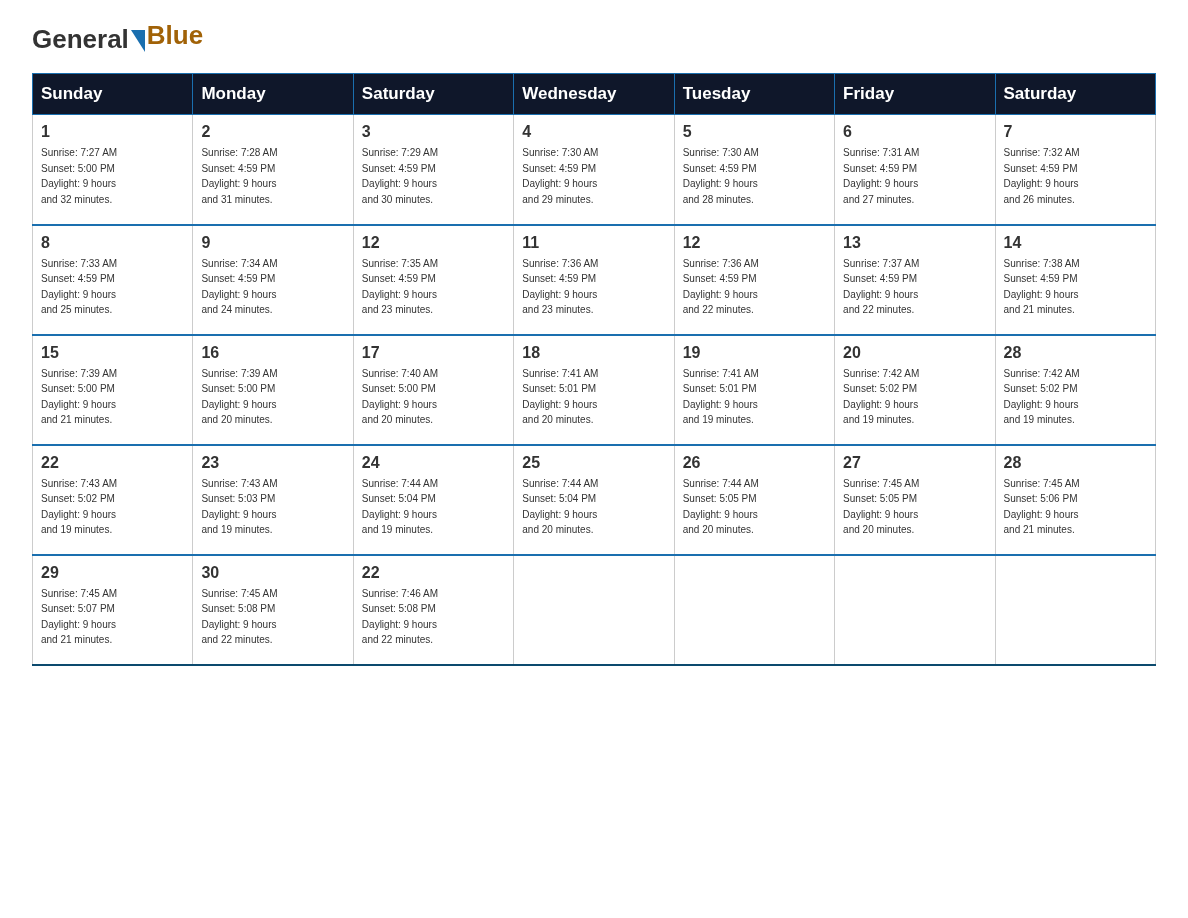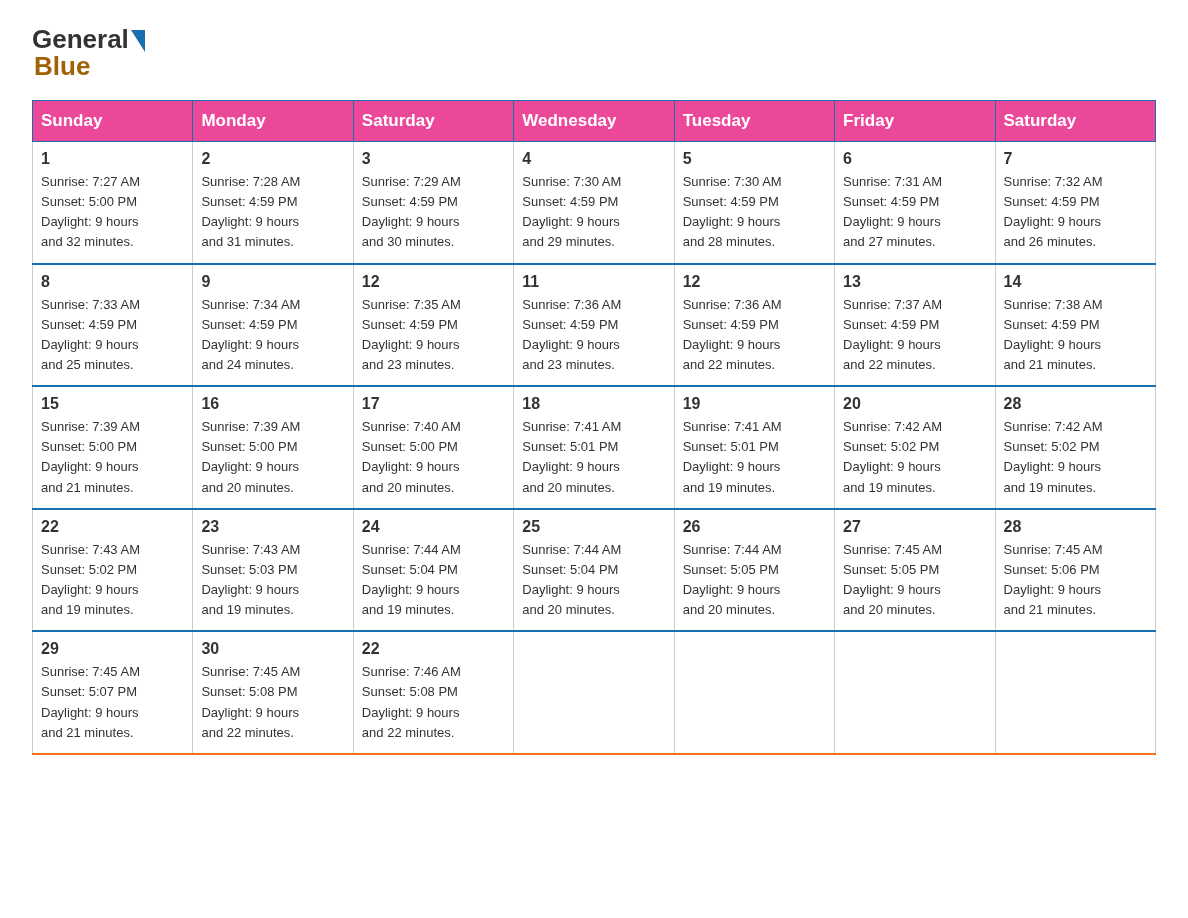--- a/index.html
+++ b/index.html
@@ -11,21 +11,21 @@
       min-height: 918px;
     }
     .header {
       display: flex;
       justify-content: space-between;
       align-items: flex-start;
       margin-bottom: 18px;
     }
     .logo {
       display: flex;
-      flex-direction: column;
+      flex-direction: row;
       align-items: flex-start;
     }
     .logo-text {
       display: flex;
       align-items: center;
     }
     .logo-general {
       font-size: 26px;
       font-weight: bold;
       color: #333;
@@ -58,53 +58,53 @@
       font-size: 22px;
       color: #444;
       margin-top: 4px;
     }
     table {
       width: 100%;
       border-collapse: collapse;
       table-layout: fixed;
     }
     thead tr th {
-      background-color: #ec4899;
+      background-color: #0f172a;
       color: #fff;
       font-size: 17px;
       font-weight: bold;
       padding: 10px 8px;
       text-align: left;
       border: 1px solid #1a6faf;
     }
     tbody tr td {
       vertical-align: top;
       padding: 8px 8px 10px 8px;
       border: 1px solid #ccc;
       font-size: 13.5px;
       color: #333;
       min-height: 90px;
       height: 110px;
     }
     tbody tr:last-child td {
-      border-bottom: 2px solid #f97316;
+      border-bottom: 2px solid #0c4a6e;
     }
     tbody tr td:first-child {
       border-left: 1px solid #ccc;
     }
     tbody tr {
       border-bottom: 2px solid #1a6faf;
     }
     .day-num {
       font-size: 16px;
       font-weight: bold;
       margin-bottom: 4px;
     }
     .day-info {
-      font-size: 13px;
+      font-size: 10px;
       line-height: 1.55;
       color: #333;
     }
     td.empty {
       background: #fff;
     }
   </style>
 </head>
 <body>
 

